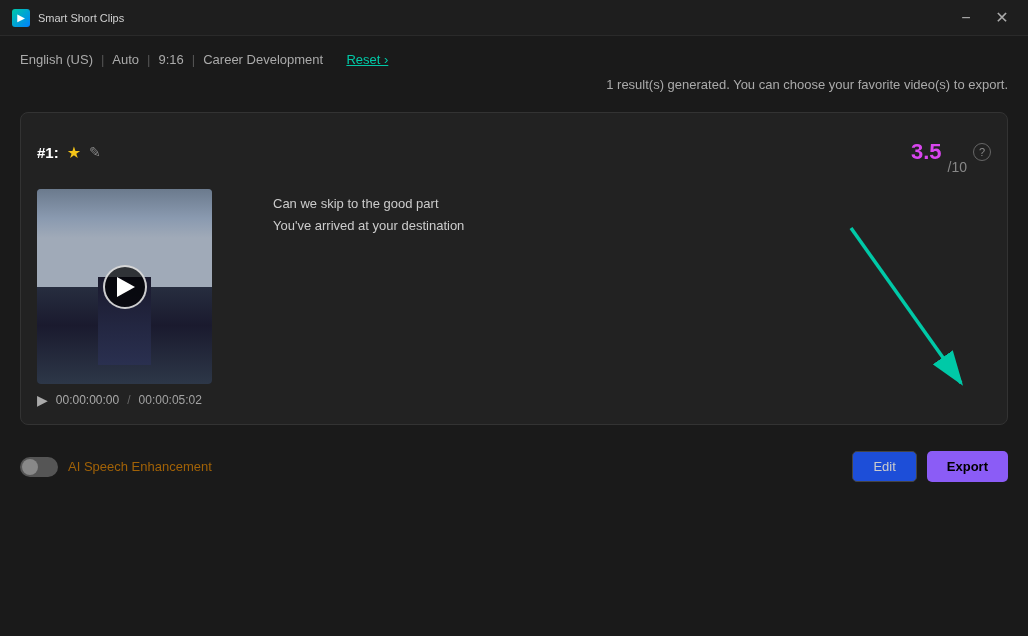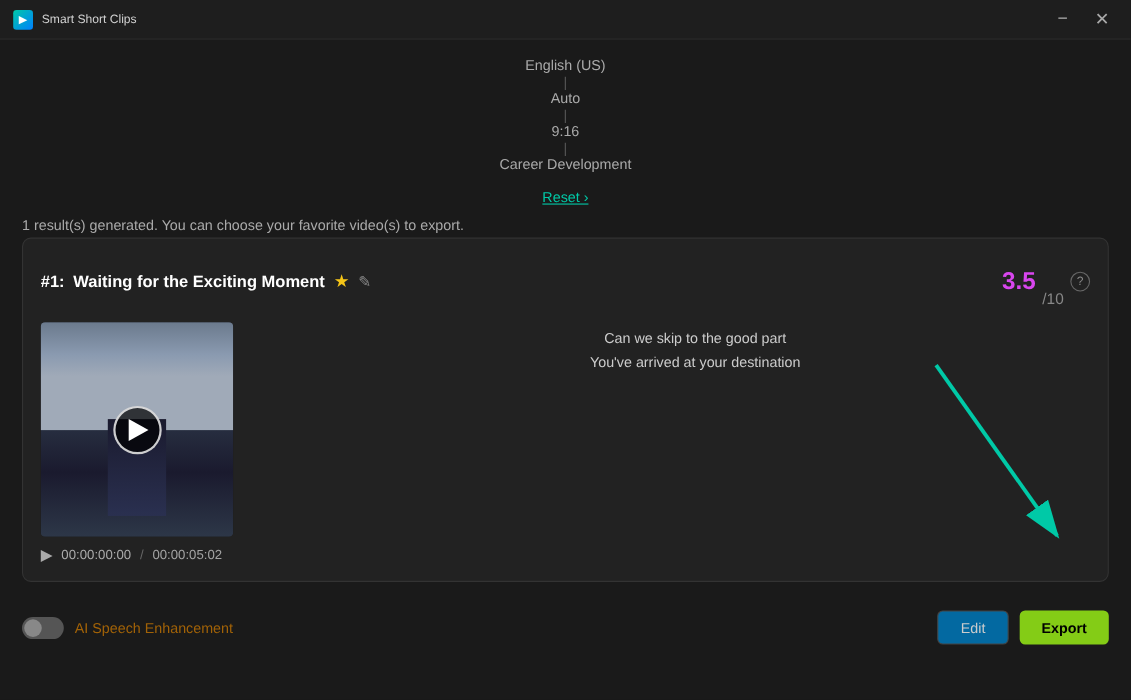--- a/index.html
+++ b/index.html
@@ -83,21 +83,20 @@
       cursor: pointer;
     }
 
     .meta-bar {
       display: flex;
       align-items: center;
       gap: 0;
       font-size: 13px;
       color: #aaa;
       margin-bottom: 10px;
-      flex-direction: column;
     }
     .meta-sep {
       margin: 0 8px;
       color: #555;
     }
     .meta-item { color: #aaa; }
     .reset-btn {
       color: #00c9a7;
       background: none;
       border: none;
@@ -105,21 +104,22 @@
       font-size: 13px;
       display: flex;
       align-items: center;
       gap: 2px;
       text-decoration: underline;
     }
 
     .result-info {
       font-size: 13px;
       color: #aaa;
-      margin-bottom: 4px;
+      margin-bottom: 20px;
+      text-align: right;
     }
 
     
     .clip-card {
       background: #222222;
       border: 1px solid #333;
       border-radius: 8px;
       padding: 16px;
     }
 
@@ -266,21 +266,20 @@
 
     
     .transcript-section {
       flex: 1;
       padding-top: 4px;
     }
     .transcript-text {
       font-size: 13px;
       color: #cccccc;
       line-height: 1.7;
-      text-align: center;
     }
 
     
     .arrow-annotation {
       position: absolute;
       right: 0;
       bottom: 0;
       width: 200px;
       height: 200px;
       pointer-events: none;
@@ -319,30 +318,30 @@
     }
     .ai-label {
       font-size: 13px;
       color: #a16207;
     }
     .action-buttons {
       display: flex;
       gap: 10px;
     }
     .btn-edit {
-      background: #0369a1;
+      background: #1d4ed8;
       border: 1px solid #444;
       color: #ccc;
       padding: 7px 20px;
       border-radius: 5px;
       font-size: 13px;
       cursor: pointer;
     }
     .btn-export {
-      background: #84cc16;
+      background: #8b5cf6;
       border: none;
       color: #000;
       padding: 7px 20px;
       border-radius: 5px;
       font-size: 13px;
       font-weight: 600;
       cursor: pointer;
     }
   </style>
 </head>
@@ -374,21 +373,20 @@
     <button class="reset-btn">Reset ›</button>
   </div>
 
   <div class="result-info">1 result(s) generated. You can choose your favorite video(s) to export.</div>
 
   <div class="clip-card">
 
     <div class="card-header">
       <div class="card-title-left">
         <span class="clip-number">#1:</span>
-        <span class="clip-name">Waiting for the Exciting Moment</span>
         <span class="star-icon">★</span>
         <span class="edit-icon">✎</span>
       </div>
       <div class="score-area">
         <span class="score-value">3.5</span>
         <span class="score-denom">/10</span>
         <div class="info-icon">?</div>
       </div>
     </div>
 

